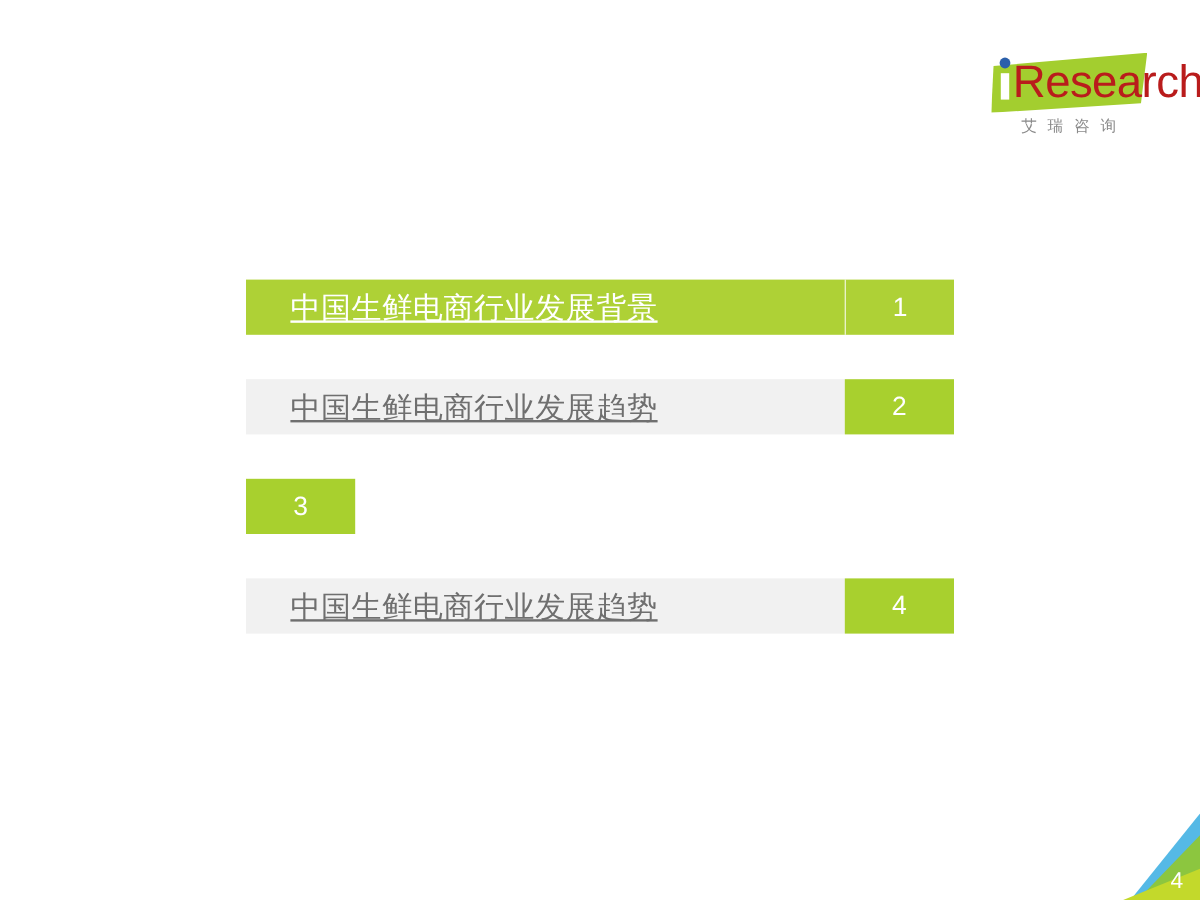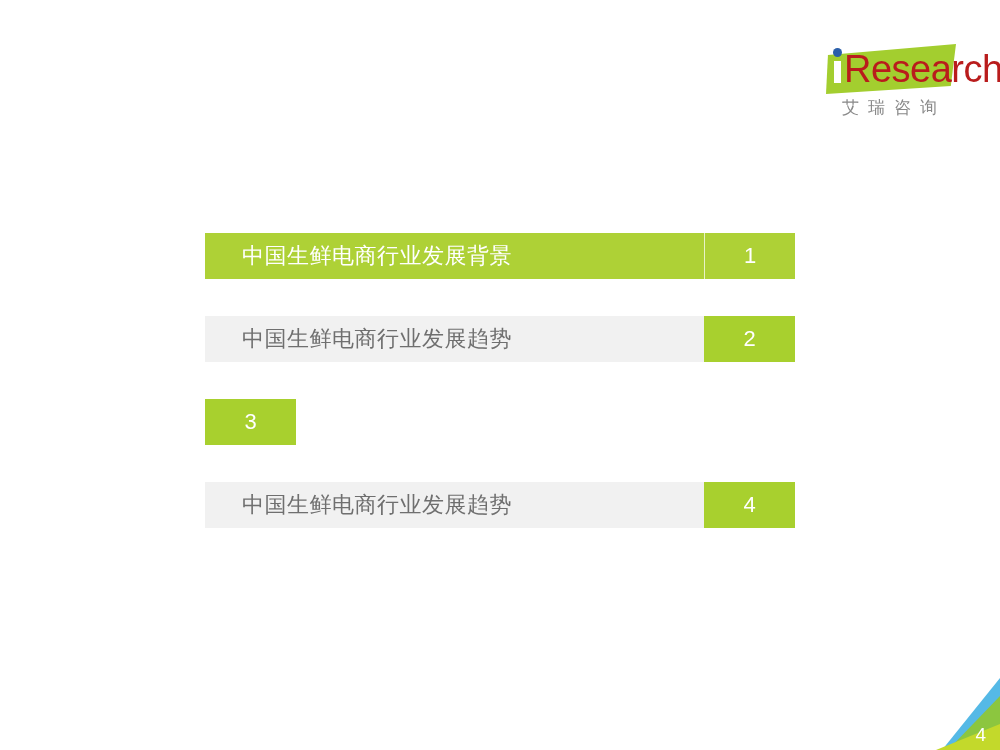--- a/index.html
+++ b/index.html
@@ -73,25 +73,25 @@
     position: absolute;
     left: 7px;
     top: 4px;
     width: 9px;
     height: 9px;
     border-radius: 50%;
     background: #2b5faa;
   }
   .logo-cn {
     position: absolute;
-    left: 0;
+    left: 19px;
     top: 52px;
     width: 140px;
-    text-align: right;
-    font-size: 17px;
+    text-align: center;
+    font-size: 13px;
     letter-spacing: 9px;
     color: #8a8a8a;
     white-space: nowrap;
   }
 
   
   .toc {
     position: absolute;
     left: 205px;
     top: 233px;
@@ -106,25 +106,26 @@
     align-items: stretch;
   }
   .toc-row:last-child { margin-bottom: 0; }
 
   .toc-label {
     flex: 1 1 auto;
     display: flex;
     align-items: center;
     padding-left: 37px;
     box-sizing: border-box;
-    font-size: 22px;
+    font-size: 25px;
     letter-spacing: 0.5px;
     color: #6f6f6f;
     background: #f1f1f1;
     white-space: nowrap;
+    text-decoration: underline;
   }
   .toc-num {
     flex: 0 0 91px;
     width: 91px;
     display: flex;
     align-items: center;
     justify-content: center;
     font-size: 22px;
     color: #ffffff;
     background: #a8d02e;

